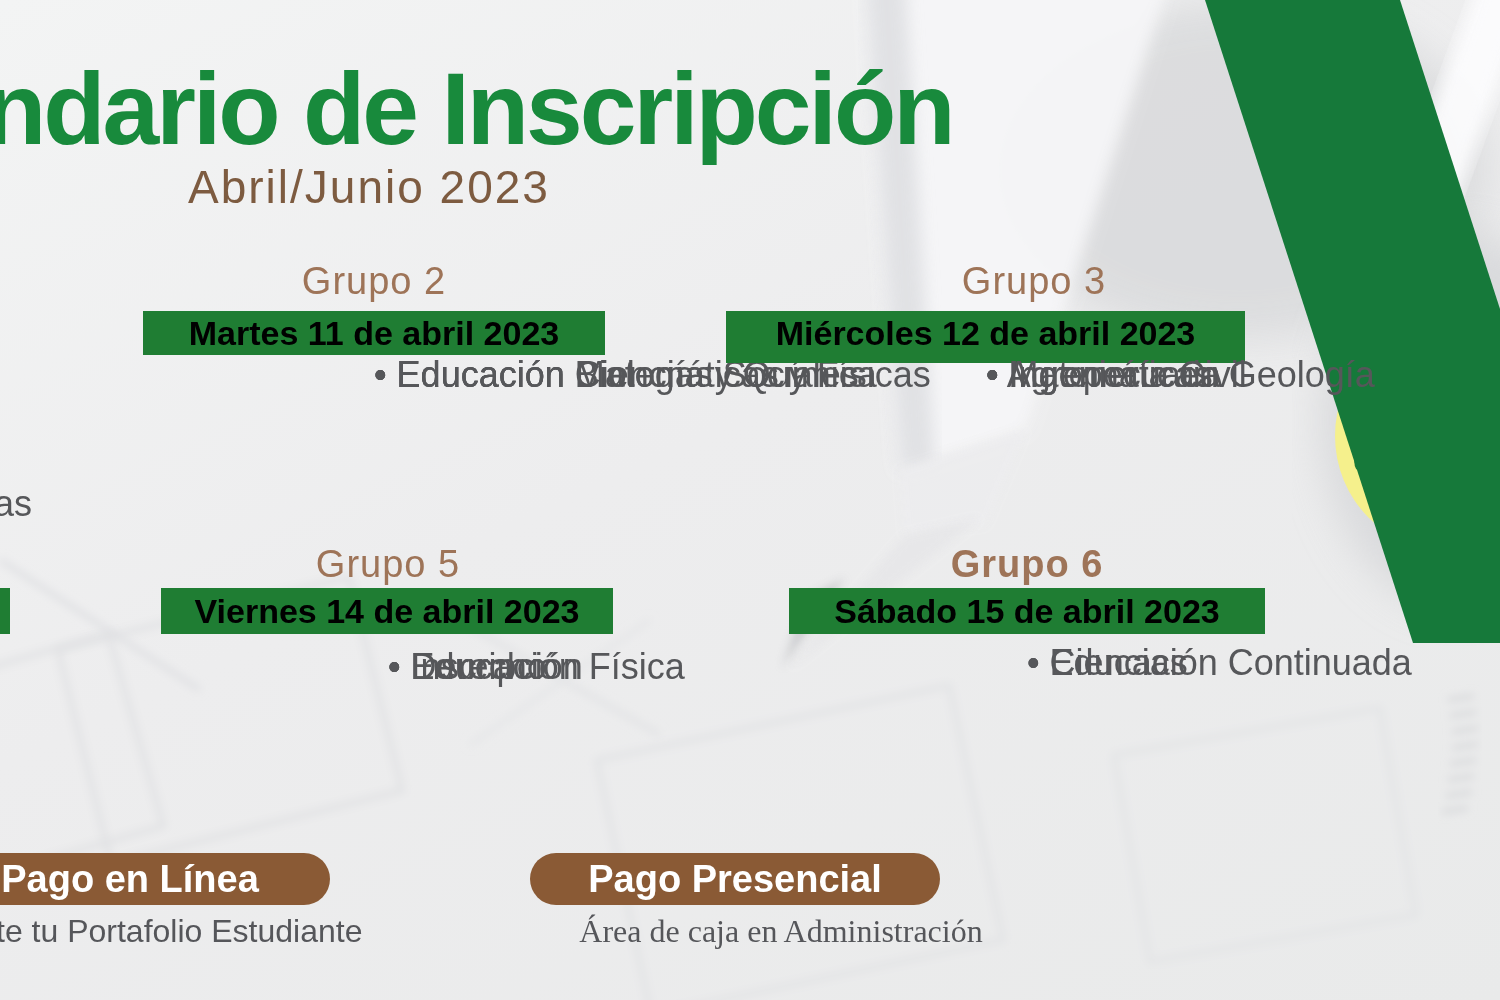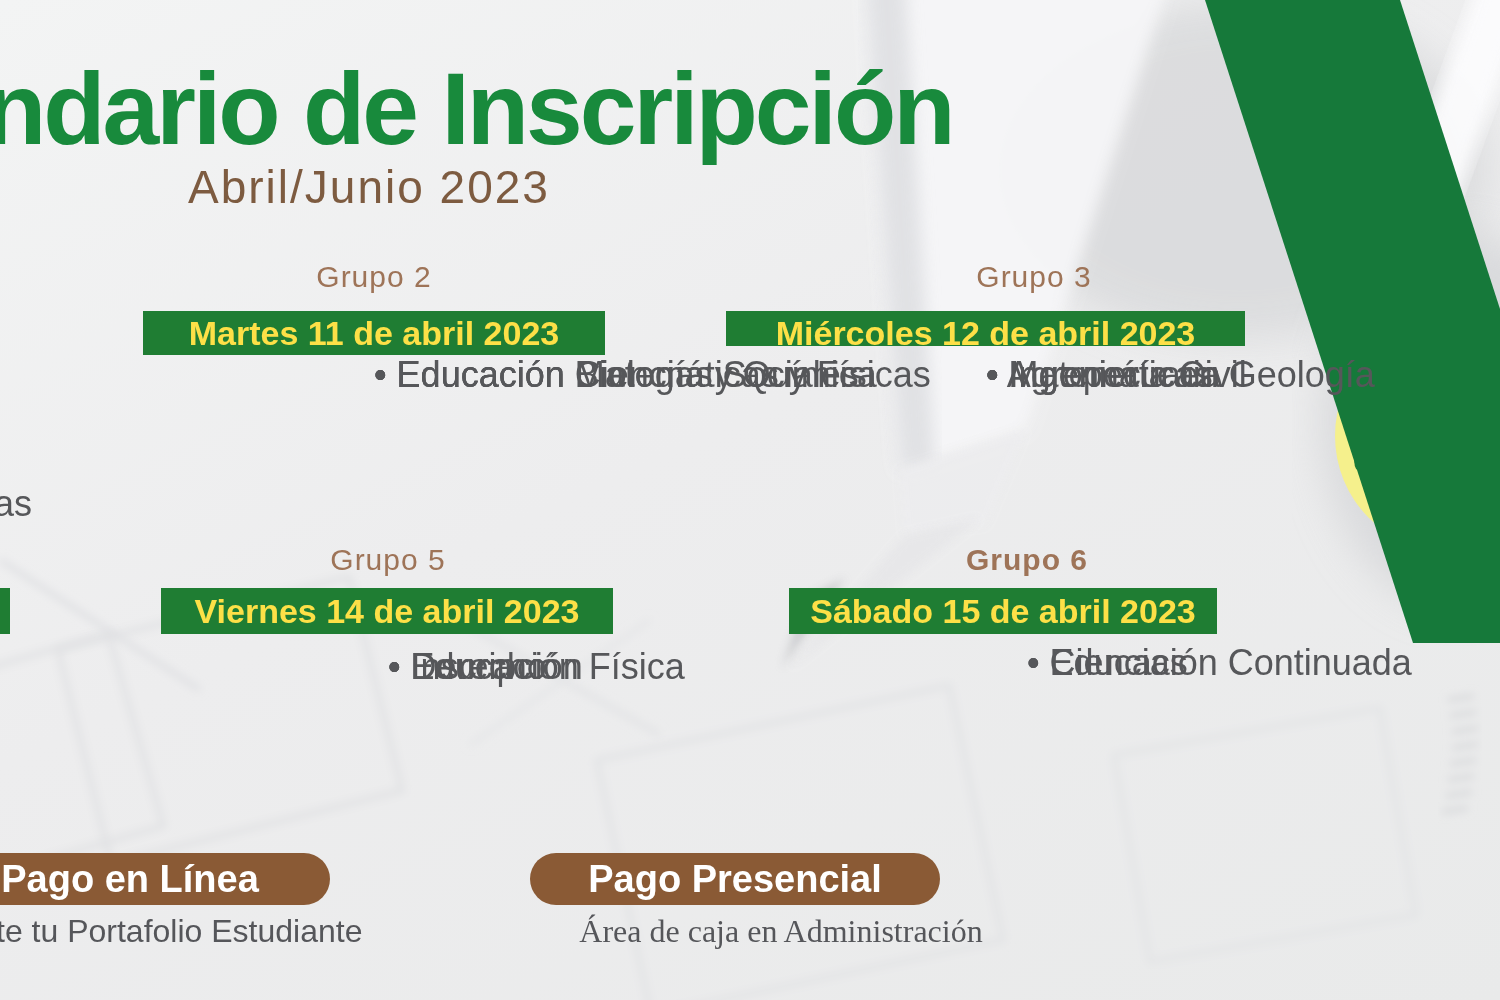--- a/index.html
+++ b/index.html
@@ -26,48 +26,48 @@
   }
   .subtitle{
     left:188px;top:164px;white-space:nowrap;
     font-size:46px;font-weight:normal;letter-spacing:2px;
     color:#7d5b40;line-height:1;
   }
 
   
   .group-label{
     transform:translateX(-50%);white-space:nowrap;
-    font-size:30px;letter-spacing:1px;color:#9e7458;line-height:1;
+    font-size:38px;letter-spacing:1px;color:#9e7458;line-height:1;
   }
   .date-banner{
-    background:#1f7d33;color:#fde047;text-align:center;
+    background:#1f7d33;color:#000000;text-align:center;
     font-weight:bold;font-size:34px;white-space:nowrap;
   }
   .course-list{
     transform:translateX(-50%);text-align:center;white-space:nowrap;
     color:#56575a;font-size:36px;line-height:37px;
     list-style:none;margin:0;padding:0;
   }
   .course-list li{position:static;display:block;}
   .course-list li::before{content:"• ";}
 
   .g2-label{left:374px;top:262px;}
   .g2-banner{left:143px;top:311px;width:462px;height:44px;line-height:44px;}
   .g2-list{left:374px;top:356px;}
 
   .g3-label{left:986px;top:262px;margin-left:48px;}
-  .g3-banner{left:726px;top:311px;width:519px;height:35px;line-height:44px;}
+  .g3-banner{left:726px;top:311px;width:519px;height:52px;line-height:44px;}
   .g3-list{left:986px;top:356px;}
 
   .g5-label{left:388px;top:545px;}
   .g5-banner{left:161px;top:588px;width:452px;height:46px;line-height:46px;}
   .g5-list{left:388px;top:648px;}
 
   .g6-label{left:1027px;top:545px;font-weight:bold;}
-  .g6-banner{left:789px;top:588px;width:428px;height:46px;line-height:46px;}
+  .g6-banner{left:789px;top:588px;width:476px;height:46px;line-height:46px;}
   .g6-list{left:1027px;top:644px;}
 
   
   .g4-banner-sliver{left:0;top:588px;width:10px;height:46px;background:#1f7d33;}
   .left-fragment{left:-6px;top:486px;font-size:36px;color:#56575a;line-height:1;}
 
   
   .badge-circle{
     left:1335px;top:320px;width:232px;height:232px;border-radius:50%;
     background:#f5f08c;

